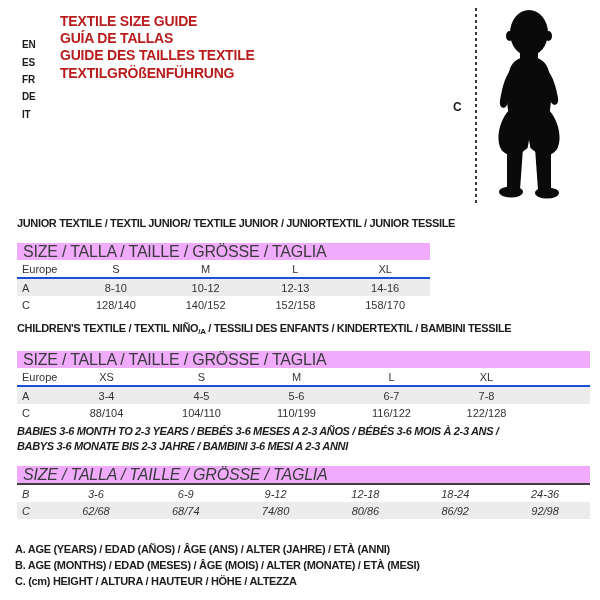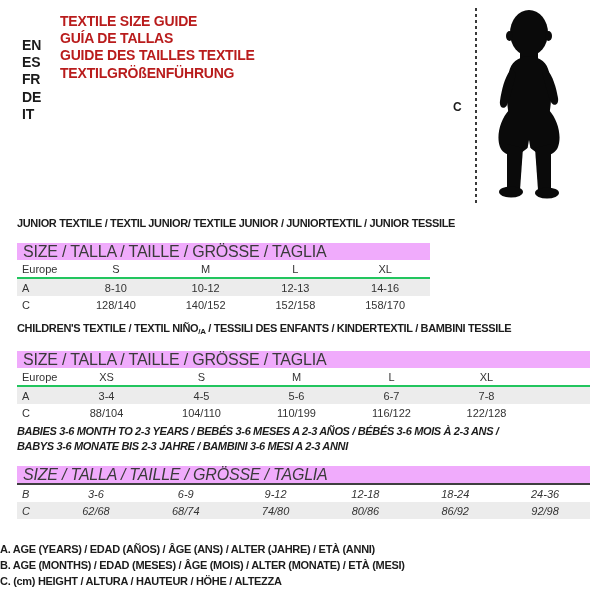--- a/index.html
+++ b/index.html
@@ -2,21 +2,21 @@
 <html><head>
 <meta charset="utf-8">
 <style>
   html,body{margin:0;padding:0;background:#fff;}
   .page{position:relative;width:600px;height:600px;background:#ffffff;overflow:hidden;
         font-family:"Liberation Sans",sans-serif;color:#1c1c1c;}
 
   
   .langs{position:absolute;top:12px;left:22px;}
   .lang-row{display:flex;height:17.4px;align-items:center;}
-  .lang-code{width:38px;font-weight:bold;font-size:14px;letter-spacing:-0.2px;color:#1b1b1b;margin-top:48px;}
+  .lang-code{width:38px;font-weight:bold;font-size:10px;letter-spacing:-0.2px;color:#1b1b1b;margin-top:48px;}
   .lang-title{font-weight:bold;font-size:14px;letter-spacing:-0.2px;color:#b91c1c;white-space:nowrap;}
 
   
   .dash-line{position:absolute;left:475px;top:8px;width:2px;height:198px;
              background:repeating-linear-gradient(to bottom,#3a3a3a 0 3px,transparent 3px 6px);}
   .height-label{position:absolute;left:453px;top:100px;font-weight:bold;font-size:12px;color:#1b1b1b;}
   .baby-svg{position:absolute;left:487px;top:6px;}
 
   
   .sec{position:absolute;left:17px;}
@@ -32,29 +32,29 @@
 
   .size-bar{background:#f0abfc;height:17px;line-height:17px;padding-left:6px;font-size:16px;
             color:#3a3a3a;letter-spacing:-0.2px;box-sizing:border-box;}
   .size-bar.rule{border-bottom:2px solid #3f3f3f;height:19px;}
   .sec-0 .size-bar,.sec-0 .tbl{width:413px;}
   .sec-1 .size-bar,.sec-1 .tbl,.sec-2 .size-bar,.sec-2 .tbl{width:573px;}
 
   .tbl{border-collapse:collapse;table-layout:fixed;}
   .tbl td{height:17px;font-size:11px;color:#333333;text-align:center;padding:0;overflow:hidden;white-space:nowrap;}
   .tbl td.lbl{text-align:left;padding-left:5px;}
-  .tbl tr.cols td{border-bottom:2px solid #22c55e;}
+  .tbl tr.cols td{border-bottom:2px solid #1d4ed8;}
   .tbl tr.shade td{background:#ececec;}
   .sec-0 col.c-lbl{width:54px;}
   .sec-1 col.c-lbl{width:42px;}
   .sec-1 col.c-fill{width:56px;}
   .sec-2 col.c-lbl{width:34px;}
 
   
-  .notes{position:absolute;left:0;top:541px;}
+  .notes{position:absolute;left:15px;top:541px;}
   .note{font-weight:bold;font-size:11px;letter-spacing:-0.3px;color:#1c1c1c;line-height:16px;white-space:nowrap;}
 </style>
 </head>
 <body>
 
 <div class="page">
 
   <div class="langs">
     <div class="lang-row">
       <span class="lang-code">EN</span>

